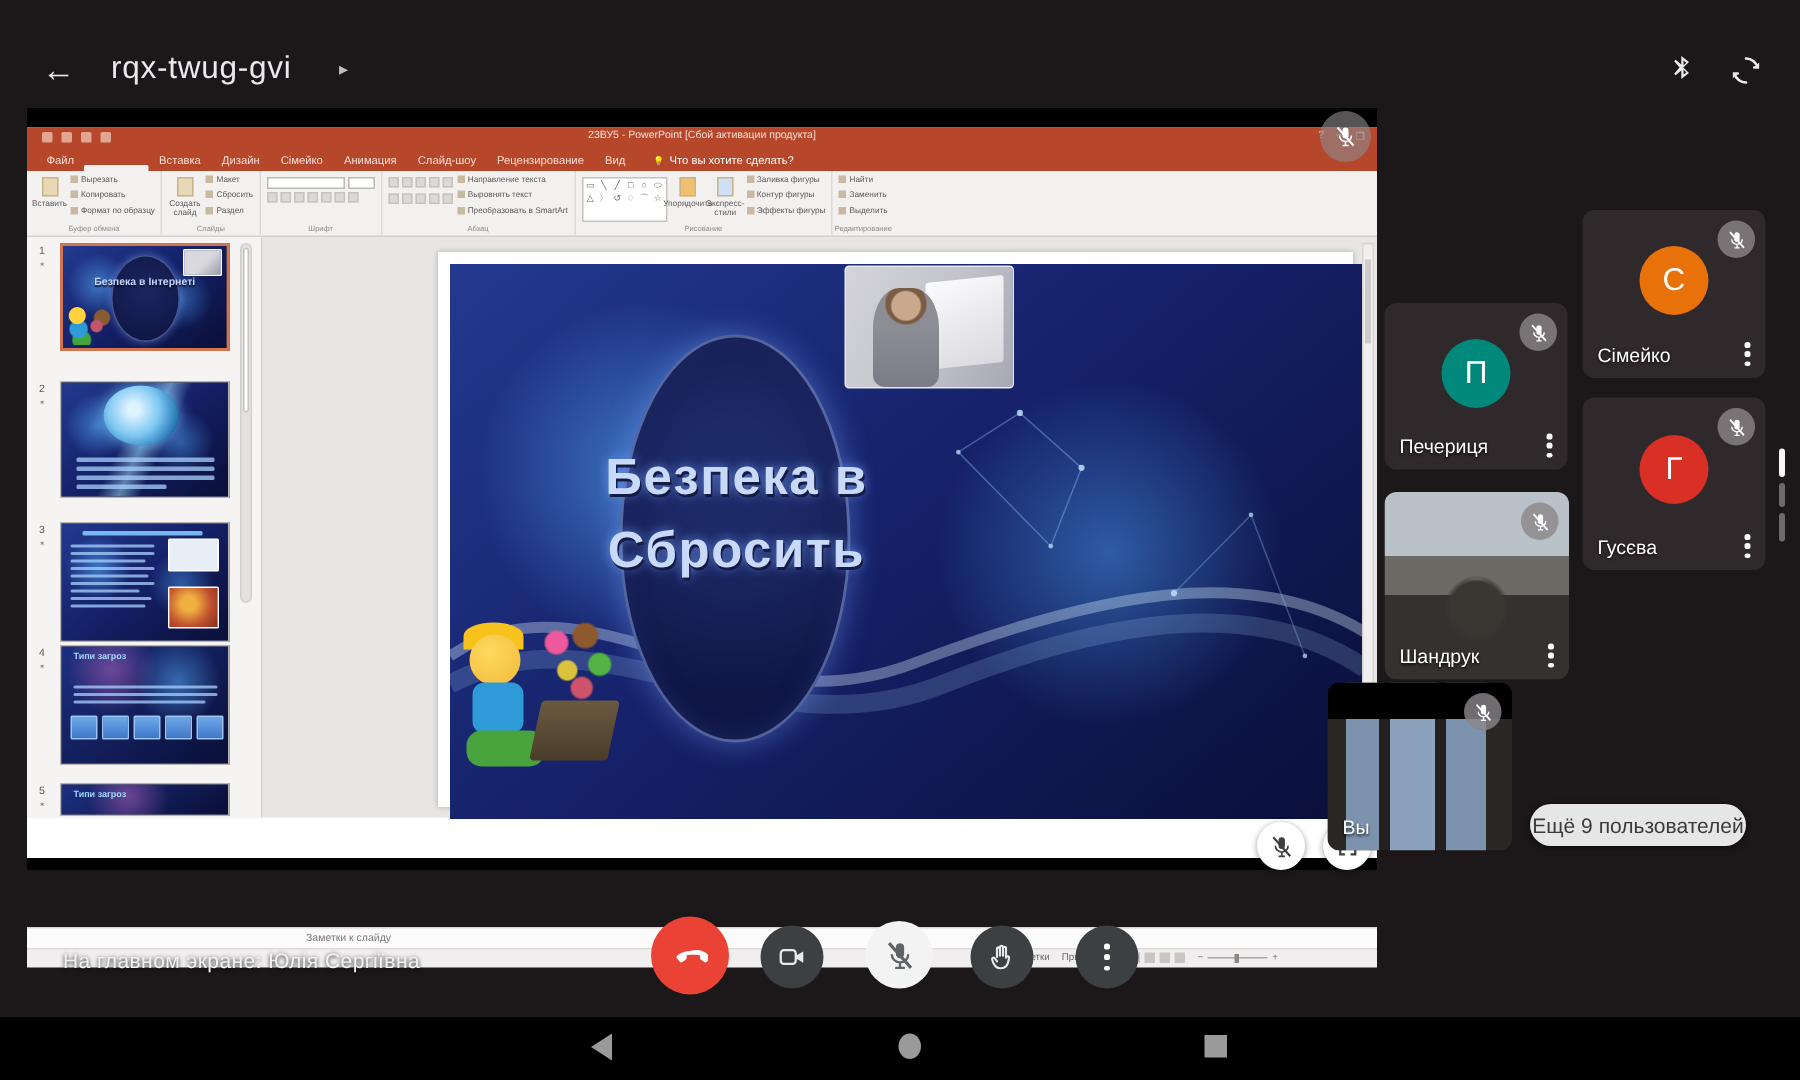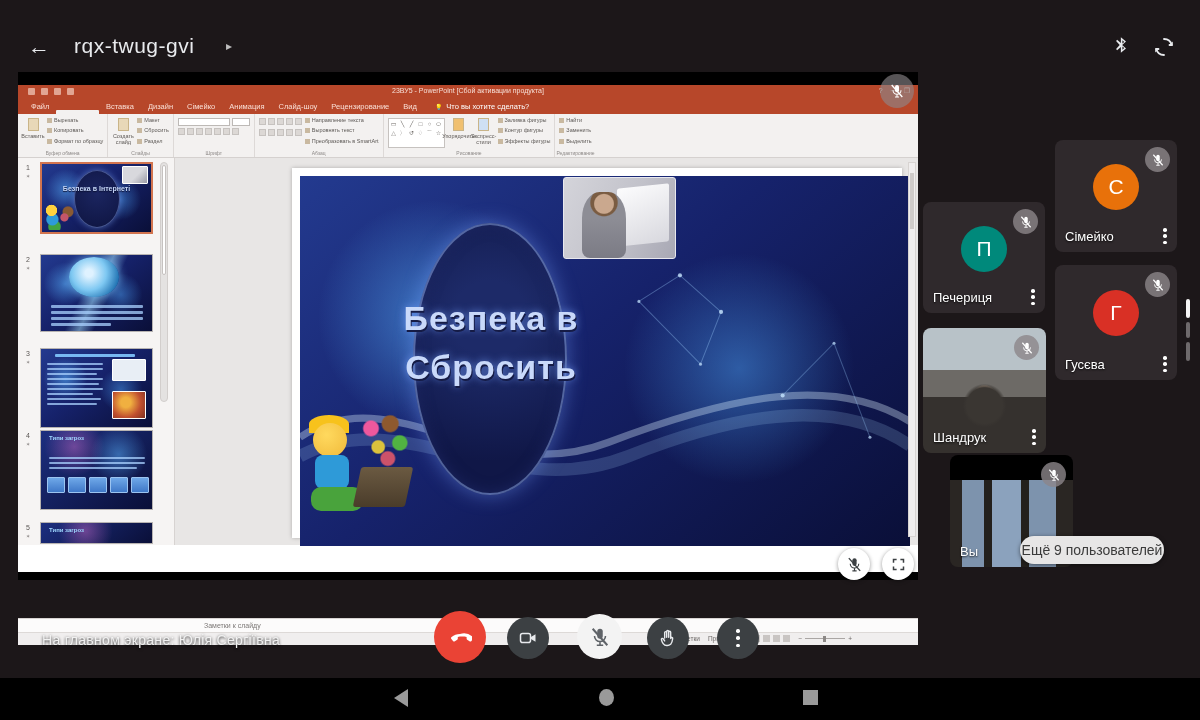--- a/index.html
+++ b/index.html
@@ -528,21 +528,21 @@
       </div>
     <span class="name">Шандрук</span>
     <span class="dots">
         <i></i>
         <i></i>
         <i></i>
       </span>
   </div>
 
 
-  <div class="tile v-you" style="left:950px; top:455px; width:123px; height:112px;">
+  <div class="tile v-you" style="left:885px; top:455px; width:123px; height:112px;">
     <div class="mutebadge">
         <svg width="14" height="14" viewBox="0 0 24 24">
           <path d="M12 3a3 3 0 0 1 3 3v5a3 3 0 0 1-6 0V6a3 3 0 0 1 3-3z" fill="#fff"></path>
           <path d="M6 11a6 6 0 0 0 12 0M12 17v4M9 21h6" stroke="#fff" stroke-width="1.6" fill="none"></path>
           <line x1="4" y1="3" x2="20" y2="21" stroke="#fff" stroke-width="2"></line>
         </svg>
       </div>
     <span class="name">Вы</span>
   </div>
 

